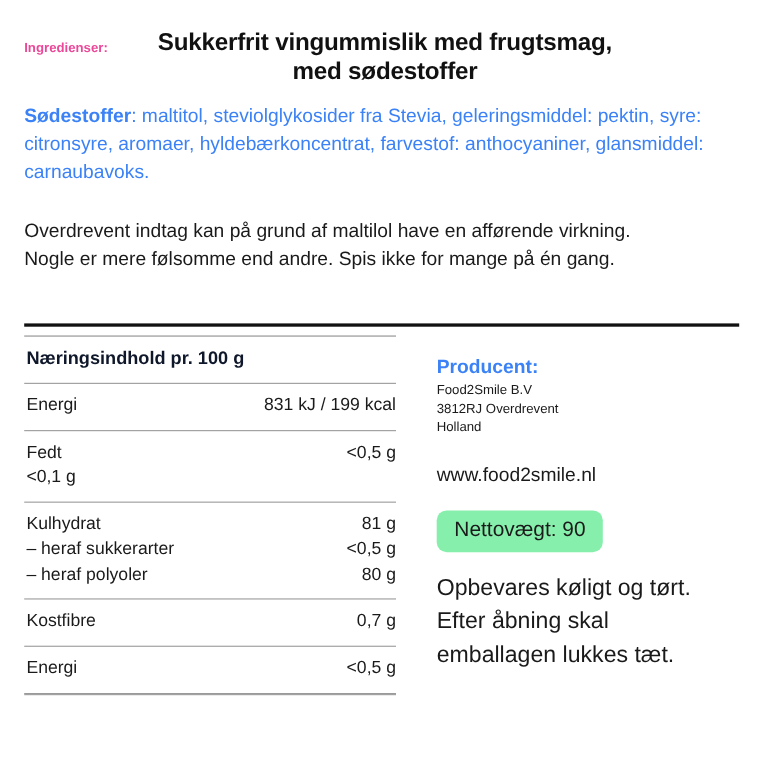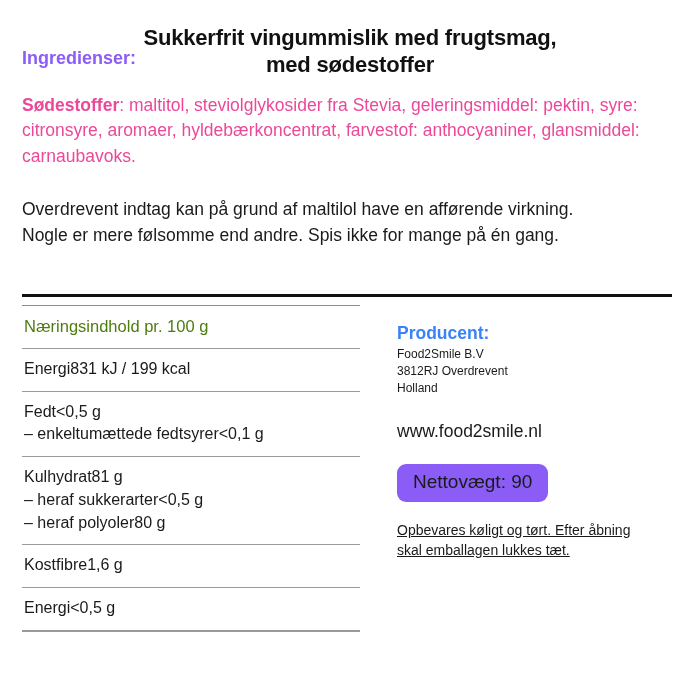--- a/index.html
+++ b/index.html
@@ -37,36 +37,36 @@
     font-size: 22px;
     font-weight: bold;
     line-height: 1.24;
     letter-spacing: -0.2px;
     color: #111111;
   }
 
   .ingredients-label {
     position: absolute;
     left: 22px;
-    top: 48px;
-    font-size: 18px;
-    font-weight: bold;
-    color: #8b5cf6;
+    top: 36px;
+    font-size: 12px;
+    font-weight: bold;
+    color: #ec4899;
   }
 
   
   .copy-area {
     padding: 0 30px 0 22px;
     margin-top: 14px;
   }
 
   .ingredients-text {
     font-size: 17.5px;
     line-height: 1.46;
-    color: #ec4899;
+    color: #3b82f6;
   }
   .ingredients-text .lead {
     font-weight: bold;
   }
 
   .warning-text {
     margin-top: 28px;
     font-size: 17.5px;
     line-height: 1.46;
     color: #1a1a1a;
@@ -109,32 +109,32 @@
   
   .rule-thin {
     height: 1px;
     background: #9a9a9a;
     width: 100%;
   }
   .rule-thin.top { background: #8d8d8d; }
 
   .nutri-heading {
     font-size: 16.5px;
-    font-weight: normal;
-    color: #4d7c0f;
+    font-weight: bold;
+    color: #0f172a;
     padding: 11px 0 12px 2px;
   }
 
   .nutri-group {
     padding: 9px 0 10px 0;
   }
 
   .nutri-row {
     display: flex;
-    justify-content: flex-start;
+    justify-content: space-between;
     align-items: baseline;
     font-size: 16px;
     line-height: 1.42;
     color: #1a1a1a;
     padding-left: 2px;
   }
 
   .nutri-row .r-name { text-align: left; }
   .nutri-row .r-val  { text-align: right; white-space: nowrap; }
 
@@ -157,36 +157,35 @@
   .website-line {
     margin-top: 22px;
     font-size: 17.5px;
     line-height: 1.42;
     color: #1a1a1a;
   }
 
   .weight-badge {
     display: inline-block;
     margin-top: 20px;
-    background: #8b5cf6;
+    background: #86efac;
     border-radius: 9px;
     padding: 6px 16px 8px 16px;
     font-size: 19px;
     line-height: 1.25;
     color: #1a1a1a;
     white-space: nowrap;
   }
 
   .storage-text {
     margin-top: 18px;
-    font-size: 14px;
+    font-size: 21px;
     line-height: 1.46;
     color: #1a1a1a;
     max-width: 250px;
-    text-decoration: underline;
   }
 </style>
 </head>
 <body>
 
 <div class="label-root">
 
   <div class="header-block">
     <div class="product-title">
       <span>Sukkerfrit vingummislik med frugtsmag,</span>
@@ -217,21 +216,20 @@
               <span class="r-val">831 kJ / 199 kcal</span>
             </div>
           </div>
           <div class="rule-thin"></div>
           <div class="nutri-group">
             <div class="nutri-row">
               <span class="r-name">Fedt</span>
               <span class="r-val">&lt;0,5 g</span>
             </div>
             <div class="nutri-row sub">
-              <span class="r-name">– enkeltumættede fedtsyrer</span>
               <span class="r-val">&lt;0,1 g</span>
             </div>
           </div>
           <div class="rule-thin"></div>
           <div class="nutri-group">
             <div class="nutri-row">
               <span class="r-name">Kulhydrat</span>
               <span class="r-val">81 g</span>
             </div>
             <div class="nutri-row sub">
@@ -240,21 +238,21 @@
             </div>
             <div class="nutri-row sub">
               <span class="r-name">– heraf polyoler</span>
               <span class="r-val">80 g</span>
             </div>
           </div>
           <div class="rule-thin"></div>
           <div class="nutri-group">
             <div class="nutri-row">
               <span class="r-name">Kostfibre</span>
-              <span class="r-val">1,6 g</span>
+              <span class="r-val">0,7 g</span>
             </div>
           </div>
           <div class="rule-thin"></div>
           <div class="nutri-group">
             <div class="nutri-row">
               <span class="r-name">Energi</span>
               <span class="r-val">&lt;0,5 g</span>
             </div>
           </div>
           <div class="rule-thin"></div>

